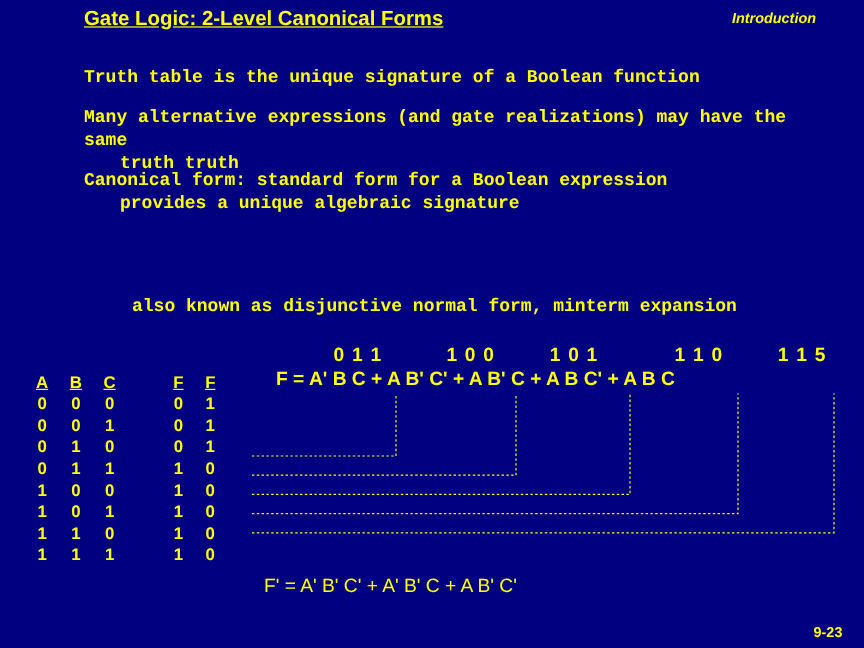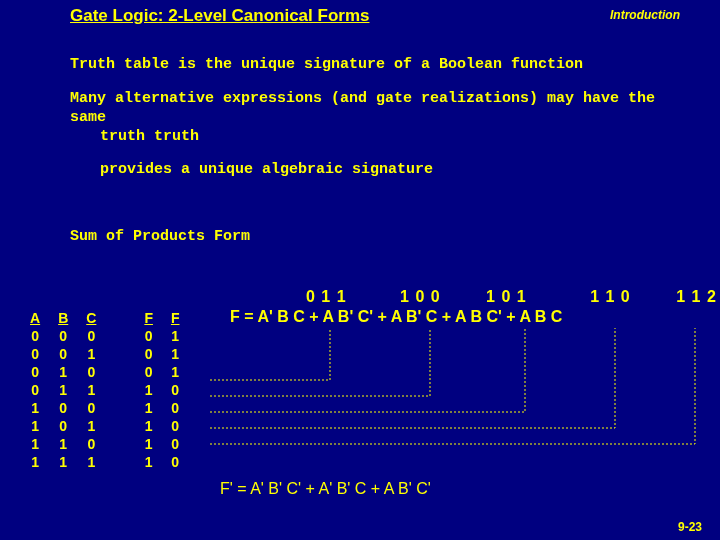--- a/index.html
+++ b/index.html
@@ -99,25 +99,26 @@
 
 <div class="title">Gate Logic: 2-Level Canonical Forms</div>
 <div class="section-label">Introduction</div>
 
 <div class="para p1">Truth table is the unique signature of a Boolean function</div>
 <div class="para p2">
   <span>Many alternative expressions (and gate realizations) may have the same</span><br>
   <span class="indent1">truth truth</span>
 </div>
 <div class="para p3">
+  <span>Canonical form:  standard form for a Boolean expression</span><br>
+  <span class="indent1">provides a unique algebraic signature</span>
+</div>
+<div class="para p4">
   <br>
-  <span class="indent1">provides a unique algebraic signature</span>
-</div>
-<div class="para p4">
-  <span>Sum of Products Form</span><br>
+  <span class="indent2">also known as disjunctive normal form, minterm expansion</span>
 </div>
 
 <table class="truth-table">
   <tbody>
       <tr class="hdr">
     <td>A</td>
     <td>B</td>
     <td>C</td>
     <td class="gap"></td>
     <td>F</td>
@@ -185,25 +186,25 @@
         <td>1</td>
         <td class="gap"></td>
         <td>1</td>
         <td>0</td>
       </tr>
 </tbody>
   </table>
 
 <div class="minterms">
   <div class="tags">
-    <span style="margin-left:76px">0 1 1</span>
+    <span style="margin-left:48px">0 1 1</span>
     <span style="margin-left:48px">1 0 0</span>
     <span style="margin-left:40px">1 0 1</span>
     <span style="margin-left:58px">1 1 0</span>
-    <span style="margin-left:40px">1 1 2</span>
+    <span style="margin-left:40px">1 1 5</span>
   </div>
   <div class="eqline">F = A' B C  +  A B' C'  +  A B' C  +  A B C'  +  A B C</div>
 </div>
 
 <svg class="lines-svg" width="720" height="540">
   <g stroke="#FFFF00" stroke-width="1" fill="none" stroke-dasharray="2,2">
     <polyline points="210,380 330,380 330,328"></polyline>
     <polyline points="210,396 430,396 430,328"></polyline>
     <polyline points="210,412 525,412 525,328"></polyline>
     <polyline points="210,428 615,428 615,328"></polyline>

